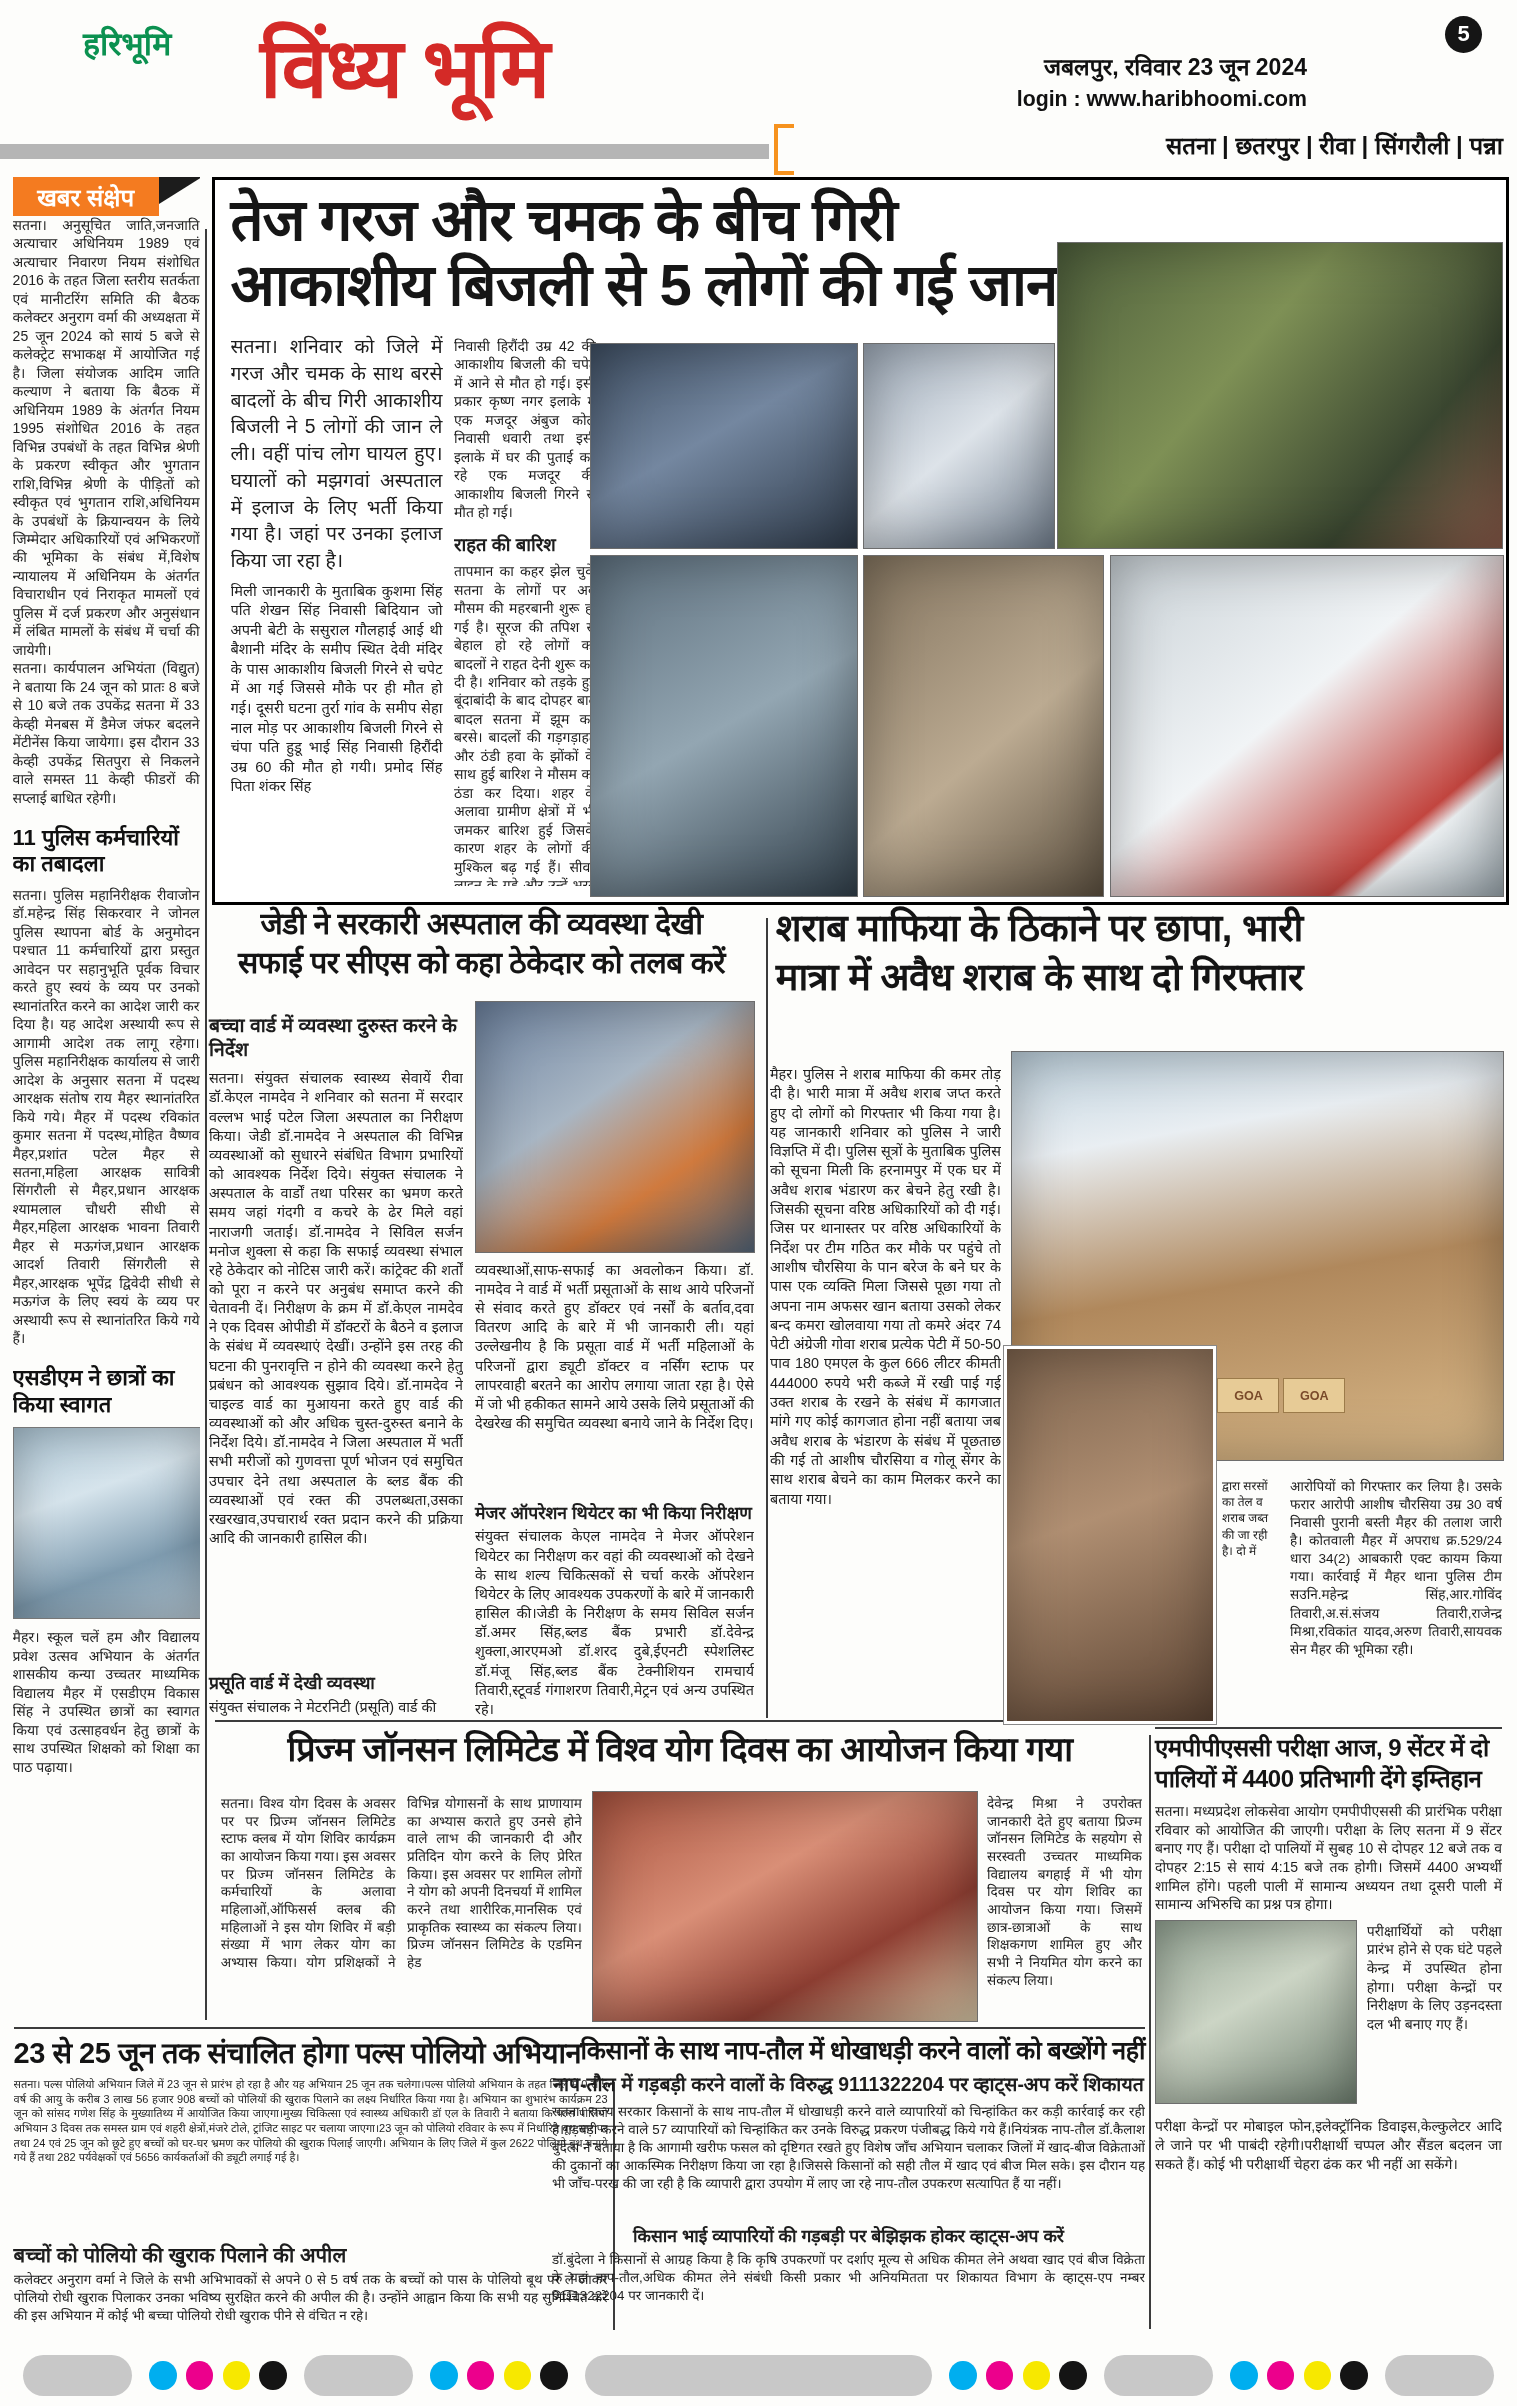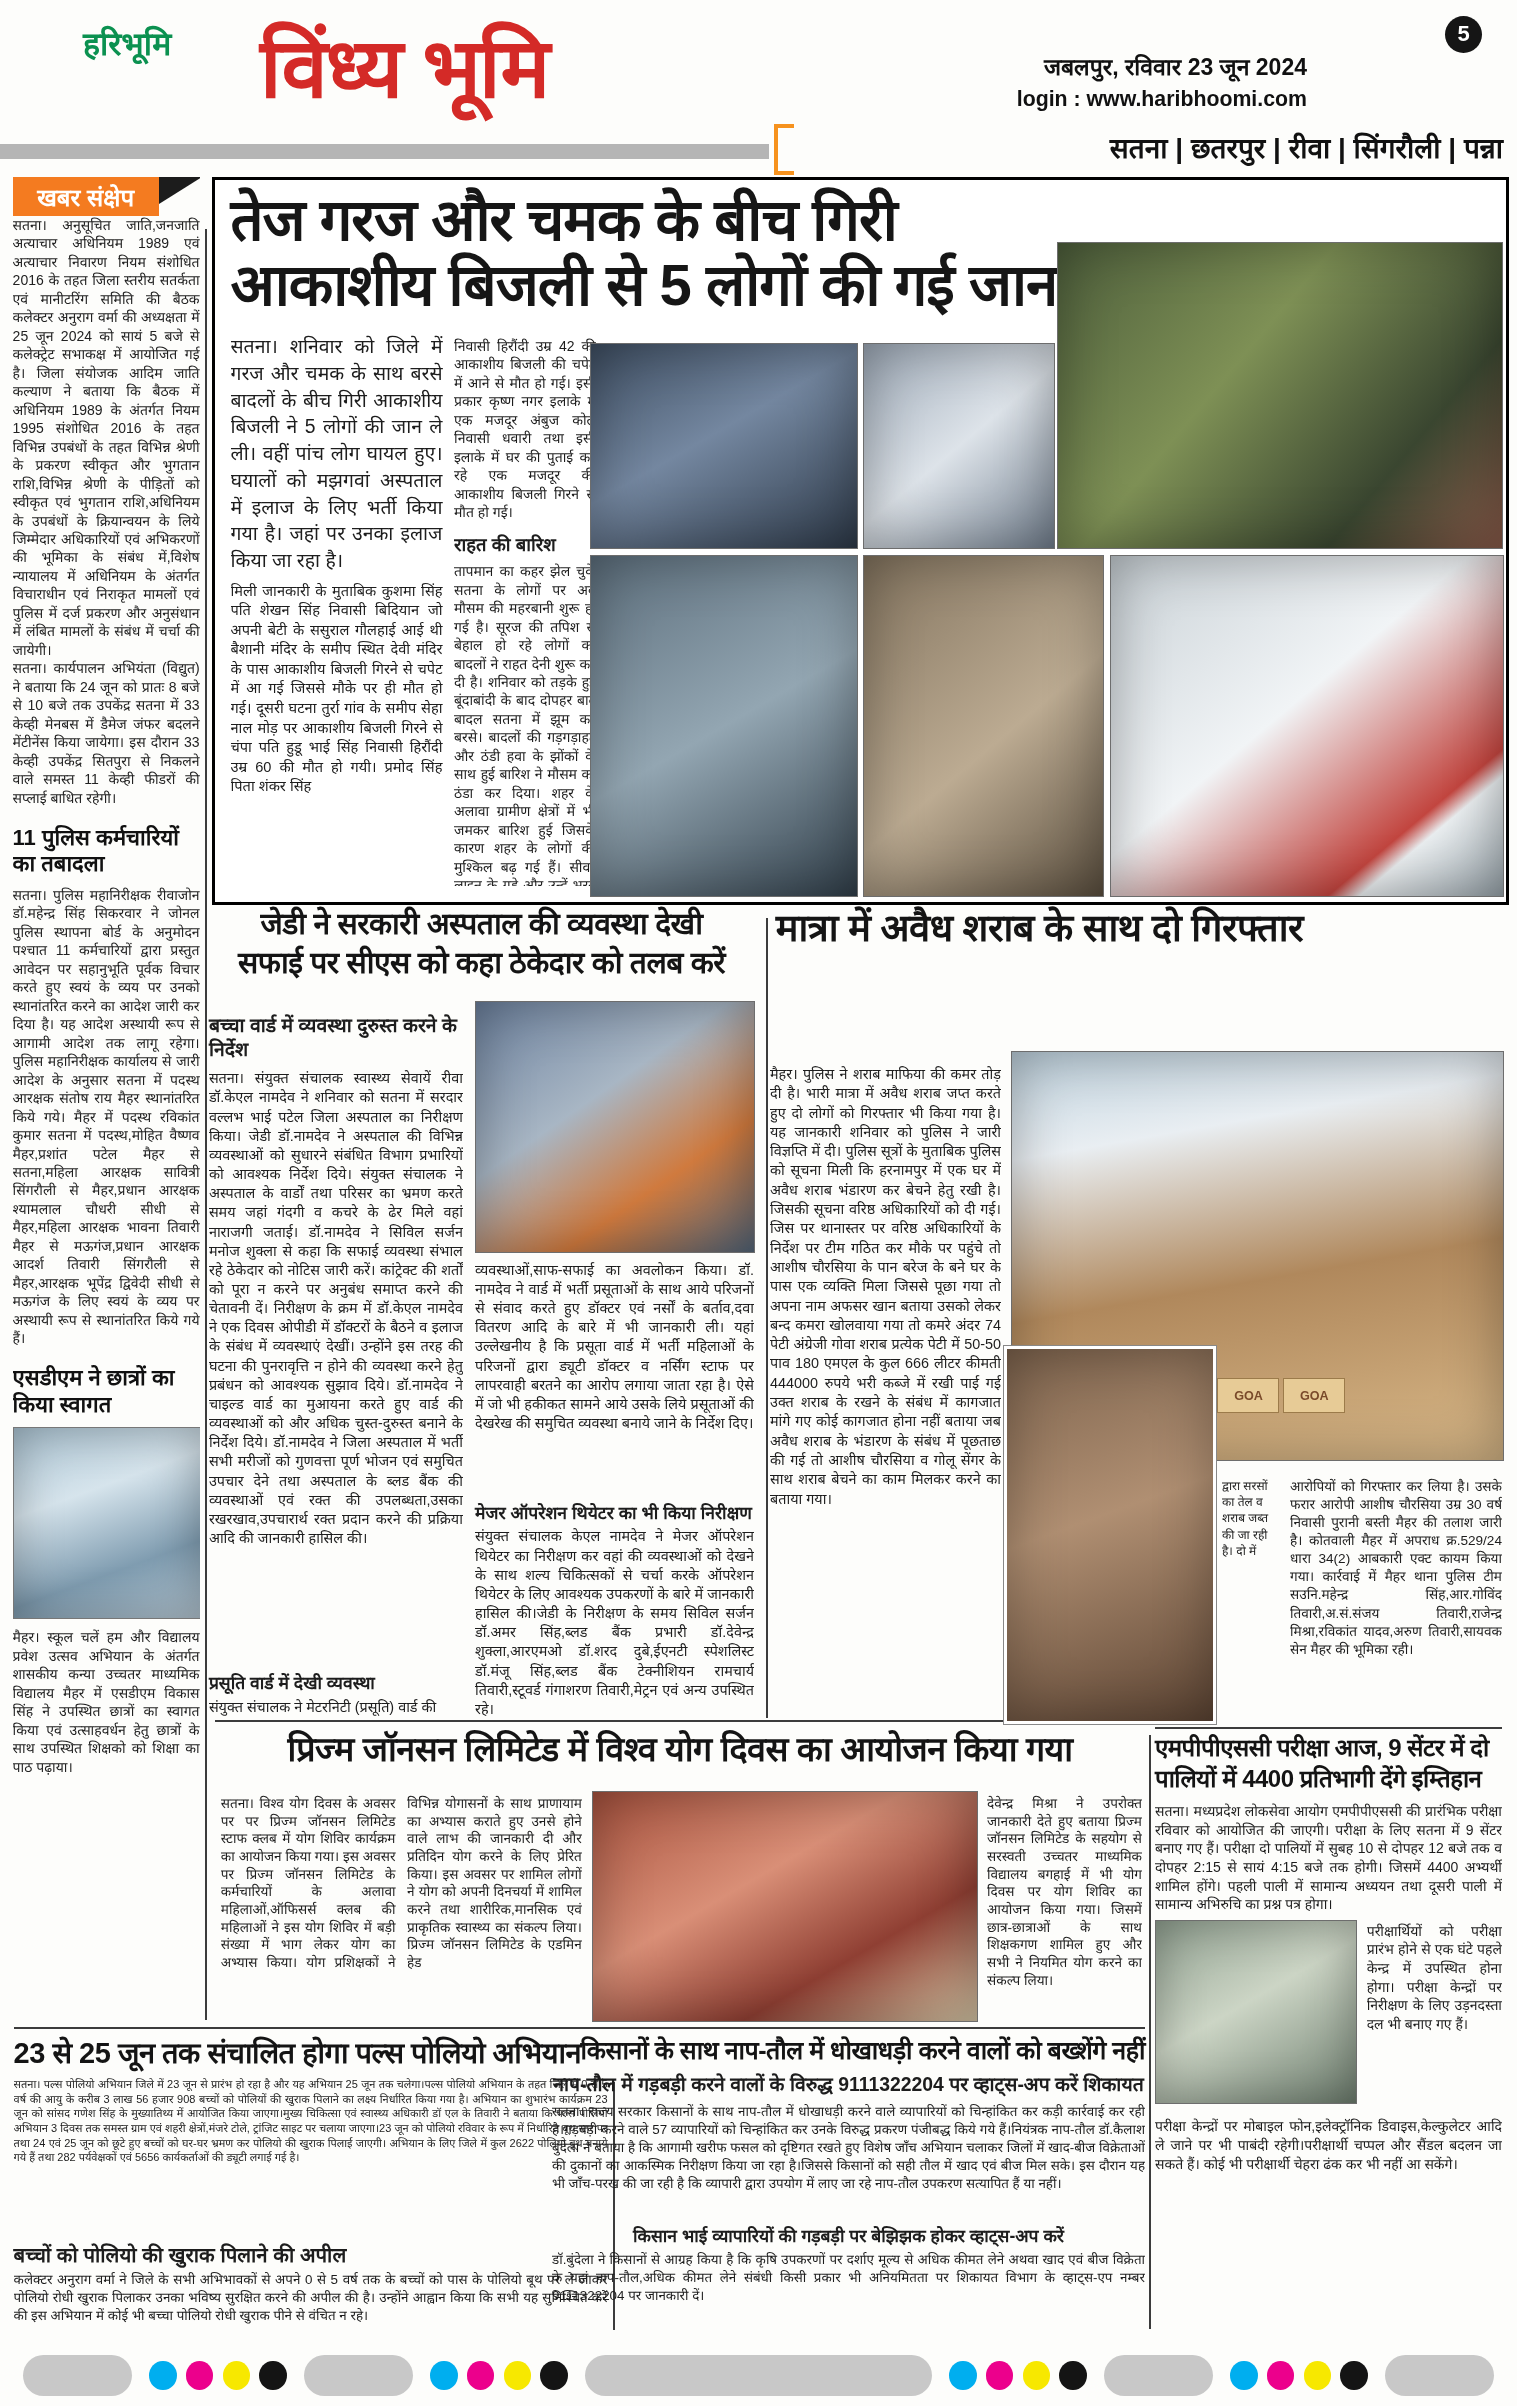--- a/index.html
+++ b/index.html
@@ -12,21 +12,21 @@
   
   .logo{position:absolute;left:83px;top:21.3px;font-size:32px;font-weight:bold;color:#0b9150;}
   .edition-title{position:absolute;left:260px;top:7.8px;font-size:83px;font-weight:bold;color:#d42a27;letter-spacing:-1.9px;}
   .page-circle{position:absolute;left:1445px;top:15.5px;width:37px;height:37px;border-radius:50%;
     background:#151515;color:#fff;font-size:22px;font-weight:bold;display:flex;align-items:center;justify-content:center;}
   .dateline{position:absolute;left:956px;top:50px;width:351px;text-align:right;font-size:23px;font-weight:bold;color:#111;}
   .login-line{position:absolute;left:956px;top:87px;width:351px;text-align:right;font-size:21.3px;font-weight:bold;color:#111;}
   .gray-bar{position:absolute;left:0;top:144px;width:769px;height:14.6px;background:#b5b5b5;}
   .orange-bracket{position:absolute;left:774px;top:124px;width:15.5px;height:43px;
     border-left:4.9px solid #f6921e;border-top:4.9px solid #f6921e;border-bottom:4.9px solid #f6921e;}
-  .districts{position:absolute;left:932px;top:128px;width:571px;text-align:right;font-size:28px;font-weight:bold;color:#111;}
+  .districts{position:absolute;left:932px;top:128px;width:571px;text-align:right;font-size:24px;font-weight:bold;color:#111;}
   
   .vrule{position:absolute;width:1.9px;background:#3c3c3c;}
   .hrule{position:absolute;height:1.9px;background:#3c3c3c;}
   
   .sidebar{position:absolute;left:12.6px;top:177px;width:187px;height:1847px;overflow:hidden;}
   .kicker-box{position:relative;width:146px;height:39px;background:#f47b20;color:#fff;
     font-size:24px;font-weight:bold;display:flex;align-items:center;justify-content:center;}
   .kicker-fold{position:absolute;left:146px;top:0;width:0;height:0;
     border-top:27px solid #1c1c1c;border-right:43px solid transparent;}
   .brief-title{font-size:22px;font-weight:bold;line-height:1.22;margin:17.5px 0 7.8px 0;color:#111;}
@@ -199,20 +199,21 @@
     <div class="hospital-col2">
       <div class="ph-inspection"></div>
       <div class="body">व्यवस्थाओं,साफ-सफाई का अवलोकन किया। डॉ. नामदेव ने वार्ड में भर्ती प्रसूताओं के साथ आये परिजनों से संवाद करते हुए डॉक्टर एवं नर्सों के बर्ताव,दवा वितरण आदि के बारे में भी जानकारी ली। यहां उल्लेखनीय है कि प्रसूता वार्ड में भर्ती महिलाओं के परिजनों द्वारा ड्यूटी डॉक्टर व नर्सिंग स्टाफ पर लापरवाही बरतने का आरोप लगाया जाता रहा है। ऐसे में जो भी हकीकत सामने आये उसके लिये प्रसूताओं की देखरेख की समुचित व्यवस्था बनाये जाने के निर्देश दिए।</div>
       <div class="sub-head">मेजर ऑपरेशन थियेटर का भी किया निरीक्षण</div>
       <div class="sub2body">संयुक्त संचालक केएल नामदेव ने मेजर ऑपरेशन थियेटर का निरीक्षण कर वहां की व्यवस्थाओं को देखने के साथ शल्य चिकित्सकों से चर्चा करके ऑपरेशन थियेटर के लिए आवश्यक उपकरणों के बारे में जानकारी हासिल की।जेडी के निरीक्षण के समय सिविल सर्जन डॉ.अमर सिंह,ब्लड बैंक प्रभारी डॉ.देवेन्द्र शुक्ला,आरएमओ डॉ.शरद दुबे,ईएनटी स्पेशलिस्ट डॉ.मंजू सिंह,ब्लड बैंक टेक्नीशियन रामचार्य तिवारी,स्टूवर्ड गंगाशरण तिवारी,मेट्रन एवं अन्य उपस्थित रहे।</div>
     </div>
   </div>
 
   <div class="liquor">
     <div class="liquor-headline">
+      <span>शराब माफिया के ठिकाने पर छापा, भारी</span>
       <span>मात्रा में अवैध शराब के साथ दो गिरफ्तार</span>
     </div>
     <div class="liquor-col1">मैहर। पुलिस ने शराब माफिया की कमर तोड़ दी है। भारी मात्रा में अवैध शराब जप्त करते हुए दो लोगों को गिरफ्तार भी किया गया है। यह जानकारी शनिवार को पुलिस ने जारी विज्ञप्ति में दी। पुलिस सूत्रों के मुताबिक पुलिस को सूचना मिली कि हरनामपुर में एक घर में अवैध शराब भंडारण कर बेचने हेतु रखी है। जिसकी सूचना वरिष्ठ अधिकारियों को दी गई। जिस पर थानास्तर पर वरिष्ठ अधिकारियों के निर्देश पर टीम गठित कर मौके पर पहुंचे तो आशीष चौरसिया के पान बरेज के बने घर के पास एक व्यक्ति मिला जिससे पूछा गया तो अपना नाम अफसर खान बताया उसको लेकर बन्द कमरा खोलवाया गया तो कमरे अंदर 74 पेटी अंग्रेजी गोवा शराब प्रत्येक पेटी में 50-50 पाव 180 एमएल के कुल 666 लीटर कीमती 444000 रुपये भरी कब्जे में रखी पाई गई उक्त शराब के रखने के संबंध में कागजात मांगे गए कोई कागजात होना नहीं बताया जब अवैध शराब के भंडारण के संबंध में पूछताछ की गई तो आशीष चौरसिया व गोलू सेंगर के साथ शराब बेचने का काम मिलकर करने का बताया गया।</div>
     <div class="photo ph-goa">
       <div class="goa-grid">
         <span>GOA</span>
         <span>GOA</span>
         <span>GOA</span>
         <span>GOA</span>
         <span>GOA</span>

